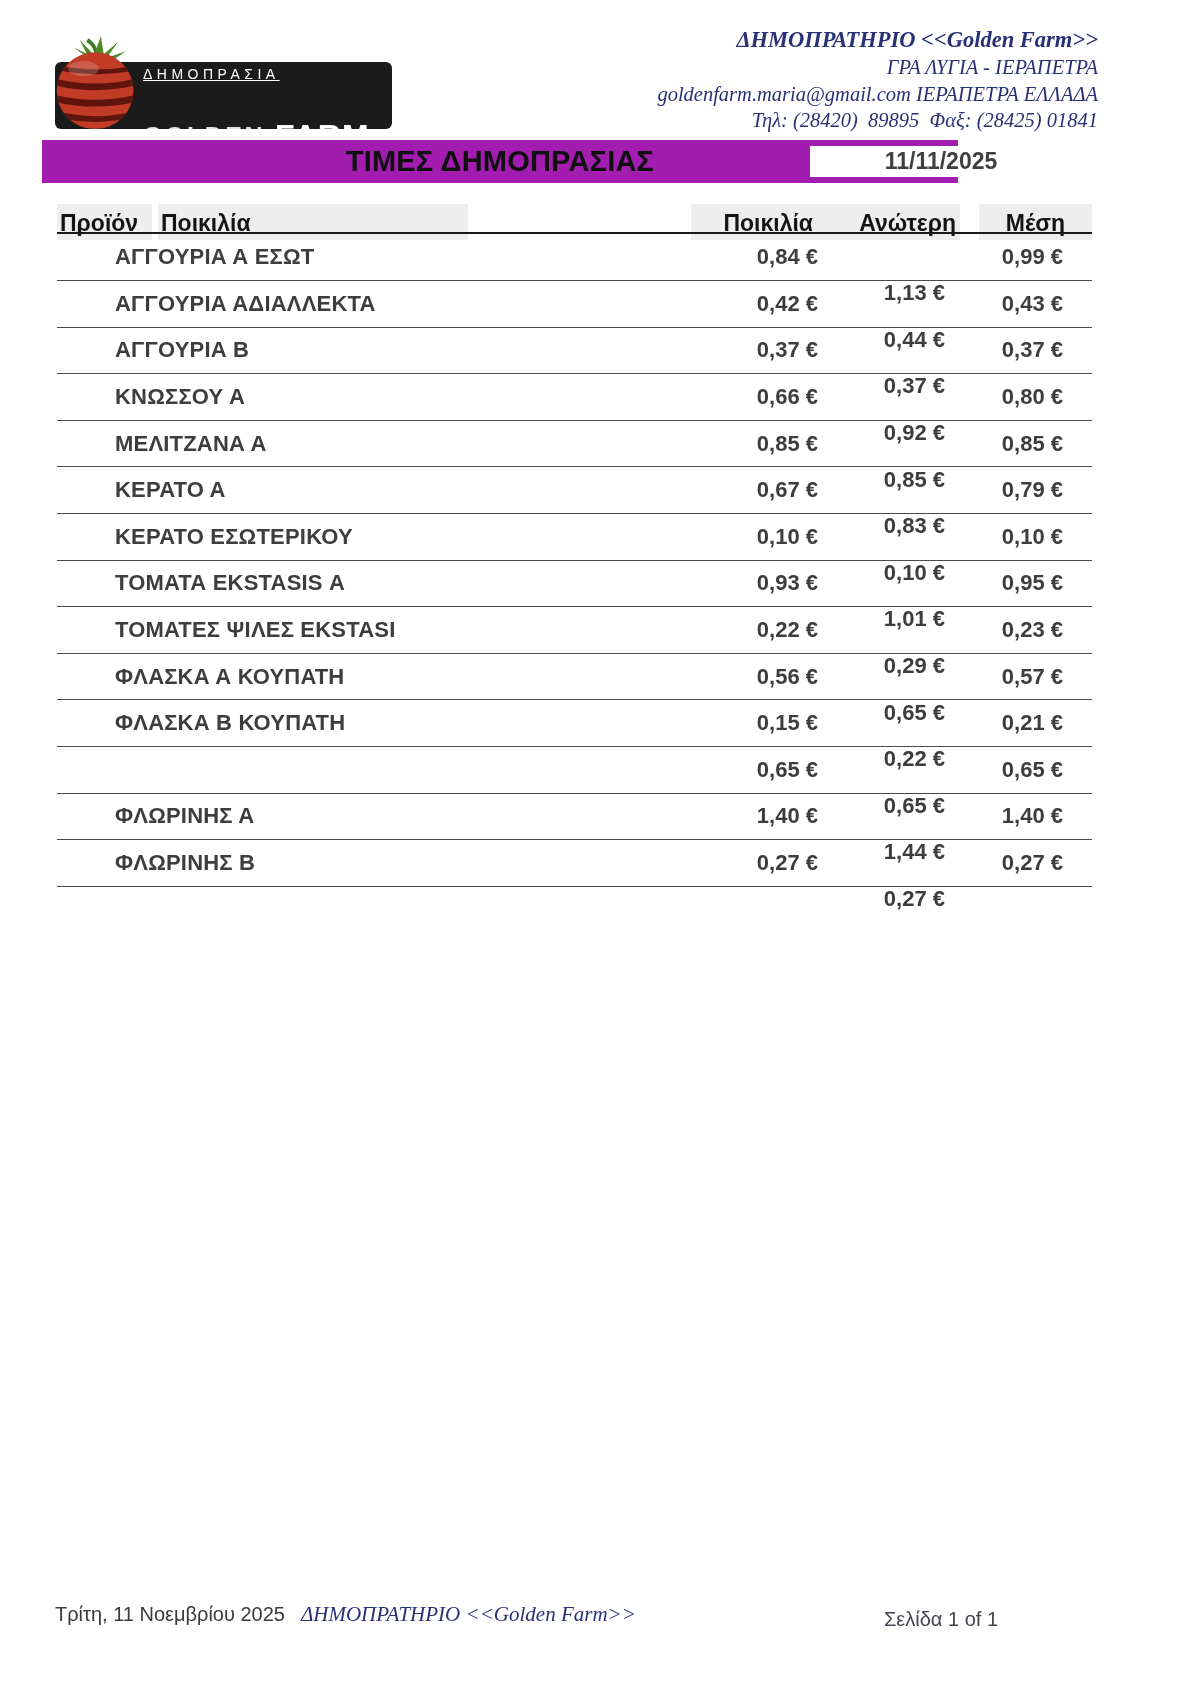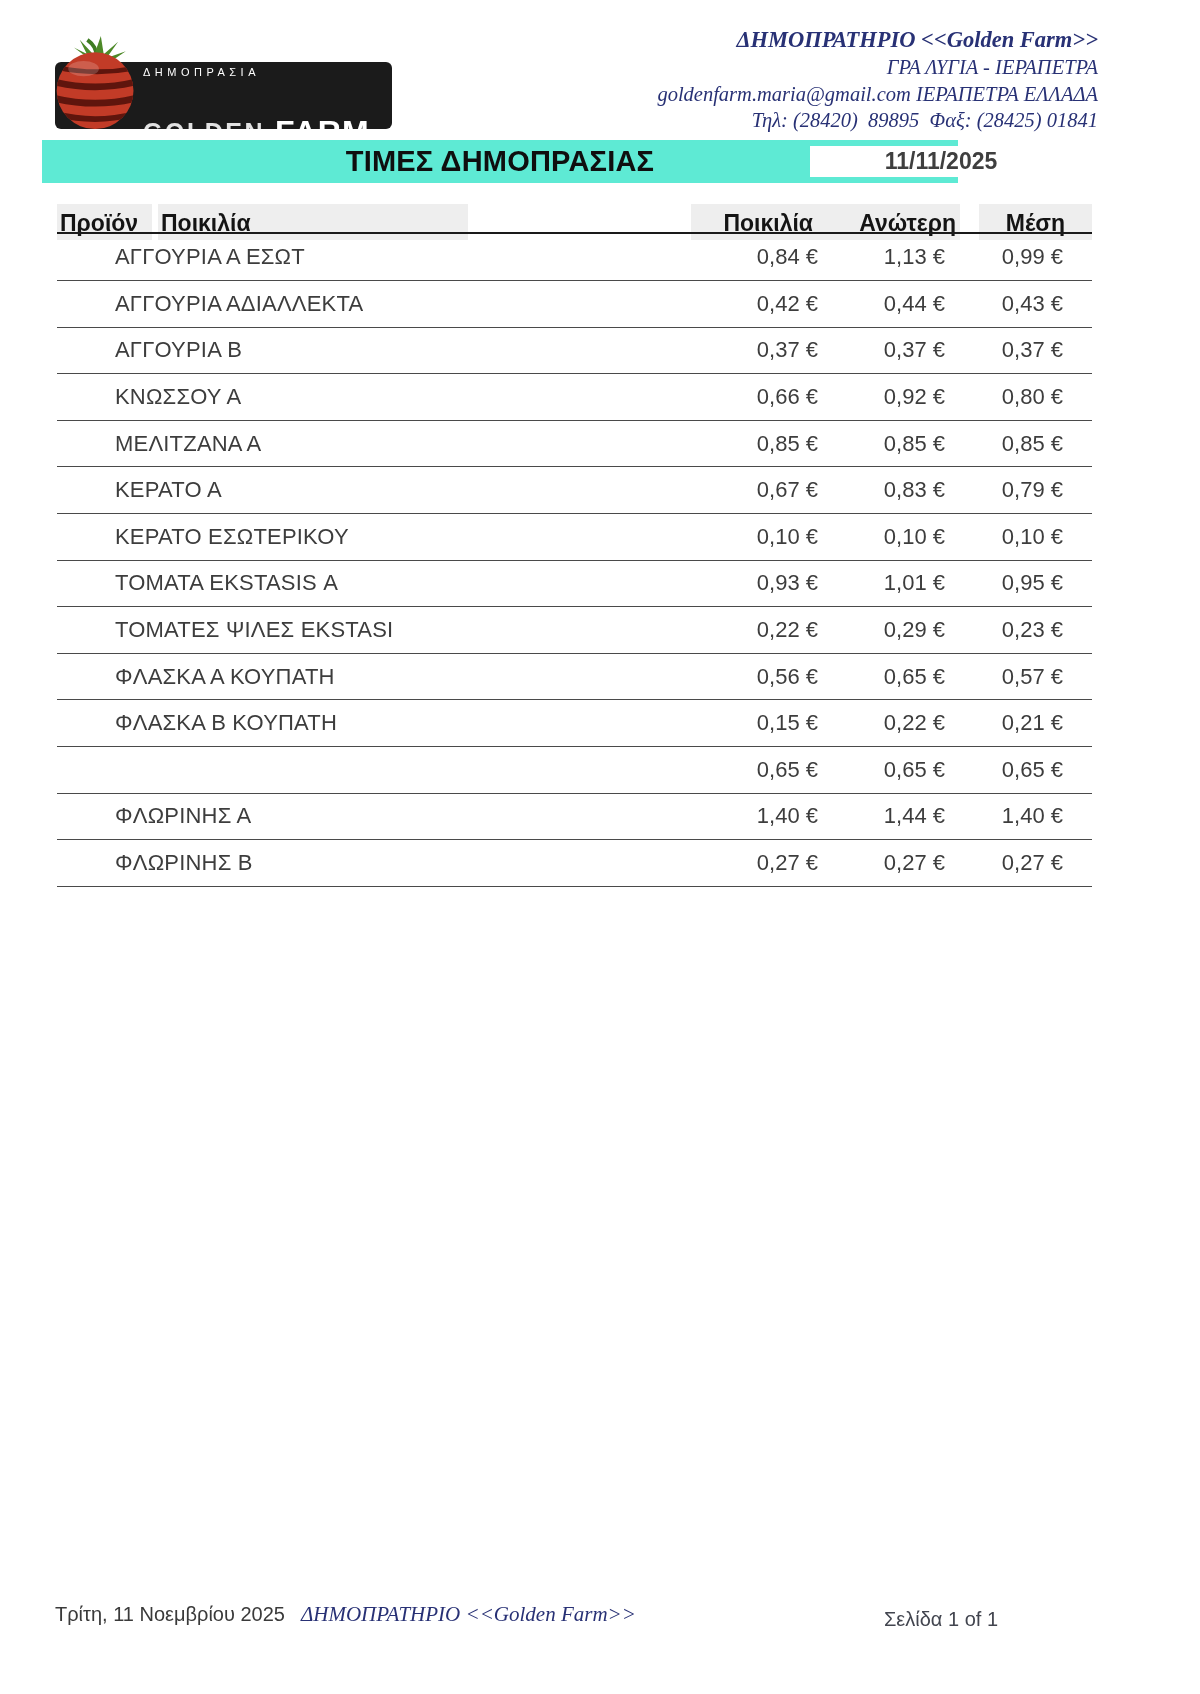--- a/index.html
+++ b/index.html
@@ -10,21 +10,21 @@
 
   
   .logo { position:absolute; left:55px; top:36px; width:340px; height:96px; }
   .logo-box {
     position:absolute; left:0; top:26px; width:337px; height:67px;
     background:#1b1b1b; border-radius:6px; overflow:hidden;
     display:flex; flex-direction:column;
   }
   .logo-text { flex:1; padding-left:88px; padding-top:4px; }
   .logo-small {
-    font-size:11px; letter-spacing:4.5px; color:#ffffff; font-weight:400;
+    font-size:14px; letter-spacing:4.5px; color:#ffffff; font-weight:400;text-decoration:underline;
   }
   .logo-brand { display:flex; align-items:flex-end; gap:10px; margin-top:1px; }
   .logo-golden {
     font-size:25px; color:#e2e2e2; letter-spacing:2.5px; font-weight:600; line-height:0.95;
   }
   .logo-farm {
     font-size:32px; color:#ffffff; font-weight:700; letter-spacing:1px; line-height:0.82;margin-top:40px;
   }
   .logo-green {
     height:19px; background:#9db55f; color:#ffffff; font-size:13px; font-weight:700;
@@ -37,21 +37,21 @@
     position:absolute; right:102px; top:26px; text-align:right;
     font-family:"Liberation Serif", serif; font-style:italic; color:#283175;
   }
   .lh1 { font-size:22.5px; font-weight:700; line-height:28px; }
   .lh  { font-size:20.5px; line-height:26.5px; }
   .lh-pre { white-space:pre; }
 
   
   .title-bar {
     position:absolute; left:42px; top:140px; width:916px; height:43px;
-    background:#5eead4;
+    background:#a21caf;
   }
   .title {
     position:absolute; left:0; top:0; width:100%; text-align:center;
     font-size:29px; font-weight:800; color:#0f0f0f; line-height:43px; letter-spacing:0.2px;
   }
   .date-box {
     position:absolute; left:768px; top:6px; width:262px; height:31px;
     background:#ffffff; text-align:center; line-height:31px;
     font-size:23px; font-weight:700; color:#3f3f3f;
   }
@@ -72,26 +72,26 @@
   .header-line {
     position:absolute; left:57px; top:232px; width:1035px; height:0;
     border-top:2.5px solid #1a1a1a;
   }
 
   
   .rows { position:absolute; left:57px; top:234.5px; width:1035px; }
   .row { position:relative; height:46.6px; border-bottom:1.5px solid #4a4a4a; box-sizing:border-box; }
   .cell {
     position:absolute; top:50%; transform:translateY(-50%);
-    font-size:22px; font-weight:400; color:#3d3d3d; white-space:nowrap;
+    font-size:22px; font-weight:700; color:#3d3d3d; white-space:nowrap;
   }
   .cell.variety { left:58px; letter-spacing:0.2px; }
   .cell.price { width:130px; text-align:right; }
   .cell.min { left:631px; }
-  .cell.max { left:758px; }
+  .cell.max { left:758px;margin-top:36px; }
   .cell.avg { left:876px; }
 
   
   .footer-left {
     position:absolute; left:55px; top:1602px;
     display:flex; align-items:baseline; gap:16px;
     font-size:20px; color:#3a3a3a;
   }
   .footer-company {
     font-family:"Liberation Serif", serif; font-style:italic; color:#283175; font-size:21px;

